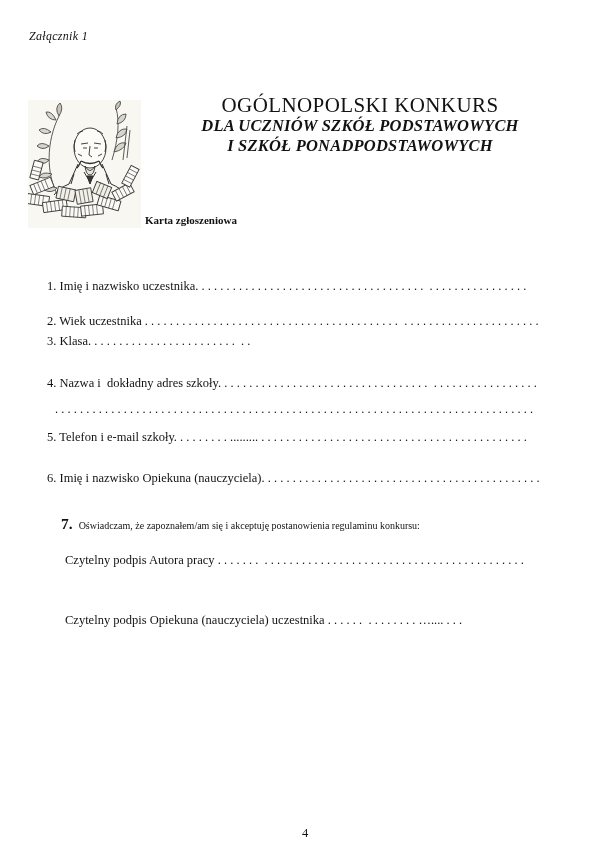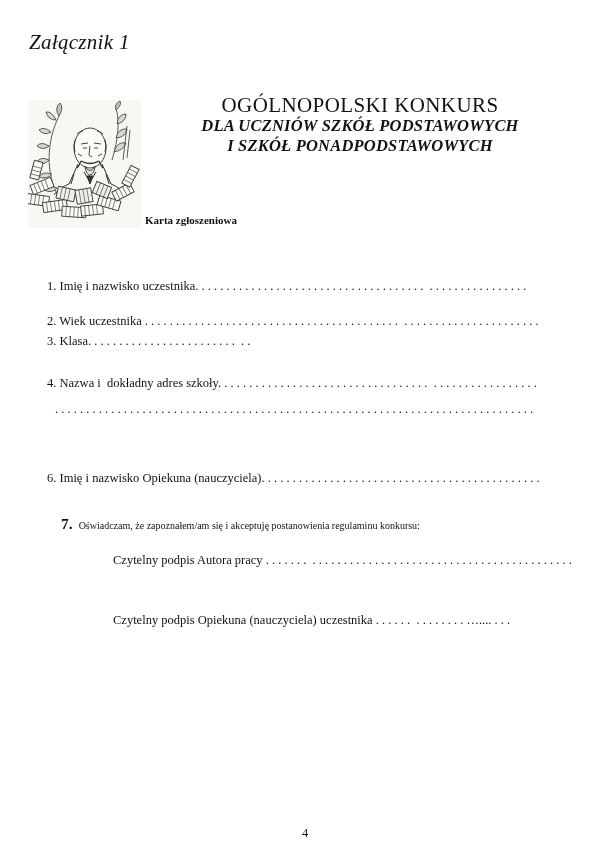--- a/index.html
+++ b/index.html
@@ -2,22 +2,22 @@
 <html><head>
 <meta charset="utf-8">
 <style>
   html,body{margin:0;padding:0;background:#ffffff;}
   .page{
     position:relative;width:610px;height:852px;background:#ffffff;
     font-family:"Liberation Serif","DejaVu Serif",serif;color:#121212;
     overflow:hidden;
   }
   .zalacznik{
-    position:absolute;left:29px;top:32px;
-    font-style:italic;font-size:21px;line-height:20px;letter-spacing:0.3px;
+    position:absolute;left:29px;top:26px;
+    font-style:italic;font-size:12px;line-height:20px;letter-spacing:0.3px;
   }
   .logo{
     position:absolute;left:28px;top:100px;width:113px;height:128px;
   }
   .title-block{
     position:absolute;left:145px;top:95px;width:430px;text-align:center;
   }
   .t-line{
     font-size:21px;line-height:20.5px;letter-spacing:0.4px;white-space:pre;
   }
@@ -33,21 +33,21 @@
     max-width:520px;overflow:hidden;
   }
   .f-cont{left:55px;}
   .item7{
     position:absolute;left:45px;top:497px;white-space:pre;max-width:520px;
   }
   .item7 .num{font-weight:bold;font-size:15.5px;margin-right:6px;}
   .item7 .txt{font-size:10px;}
   .sig{
     position:absolute;left:65px;font-size:12.5px;white-space:pre;
-    max-width:500px;overflow:hidden;margin-left:48px;
+    max-width:500px;overflow:hidden;
   }
   .pageno{
     position:absolute;left:0;top:826px;width:610px;text-align:center;
     font-size:12.5px;
   }
 </style>
 </head>
 <body>
 
 <div class="page">
@@ -158,20 +158,21 @@
     <div class="t-line em">I SZKÓŁ PONADPODSTAWOWYCH</div>
   </div>
 
   <div class="subtitle">Karta zgłoszeniowa</div>
 
   <div class="f-line" style="top:279px">1. Imię i nazwisko uczestnika. . . . . . . . . . . . . . . . . . . . . . . . . . . . . . . . . . . . .  . . . . . . . . . . . . . . . .</div>
   <div class="f-line" style="top:314px">2. Wiek uczestnika . . . . . . . . . . . . . . . . . . . . . . . . . . . . . . . . . . . . . . . . .  . . . . . . . . . . . . . . . . . . . . . .</div>
   <div class="f-line" style="top:334px">3. Klasa. . . . . . . . . . . . . . . . . . . . . . . .  . .</div>
   <div class="f-line" style="top:376px">4. Nazwa i  dokładny adres szkoły. . . . . . . . . . . . . . . . . . . . . . . . . . . . . . . . . .  . . . . . . . . . . . . . . . . .</div>
   <div class="f-line f-cont" style="top:402px">. . . . . . . . . . . . . . . . . . . . . . . . . . . . . . . . . . . . . . . . . . . . . . . . . . . . . . . . . . . . . . . . . . . . . . . . . . . . .</div>
+  <div class="f-line" style="top:430px">5. Telefon i e-mail szkoły. . . . . . . . . ......... . . . . . . . . . . . . . . . . . . . . . . . . . . . . . . . . . . . . . . . . . . .</div>
   <div class="f-line" style="top:471px">6. Imię i nazwisko Opiekuna (nauczyciela). . . . . . . . . . . . . . . . . . . . . . . . . . . . . . . . . . . . . . . . . . . . .</div>
 
   <div class="item7">
     <span class="num">7.</span><span class="txt">Oświadczam, że zapoznałem/am się i akceptuję postanowienia regulaminu konkursu:</span>
   </div>
 
   <div class="sig" style="top:553px">Czytelny podpis Autora pracy . . . . . . .  . . . . . . . . . . . . . . . . . . . . . . . . . . . . . . . . . . . . . . . . . .</div>
   <div class="sig" style="top:613px">Czytelny podpis Opiekuna (nauczyciela) uczestnika . . . . . .  . . . . . . . . ….... . . .</div>
 
   <div class="pageno">4</div>

